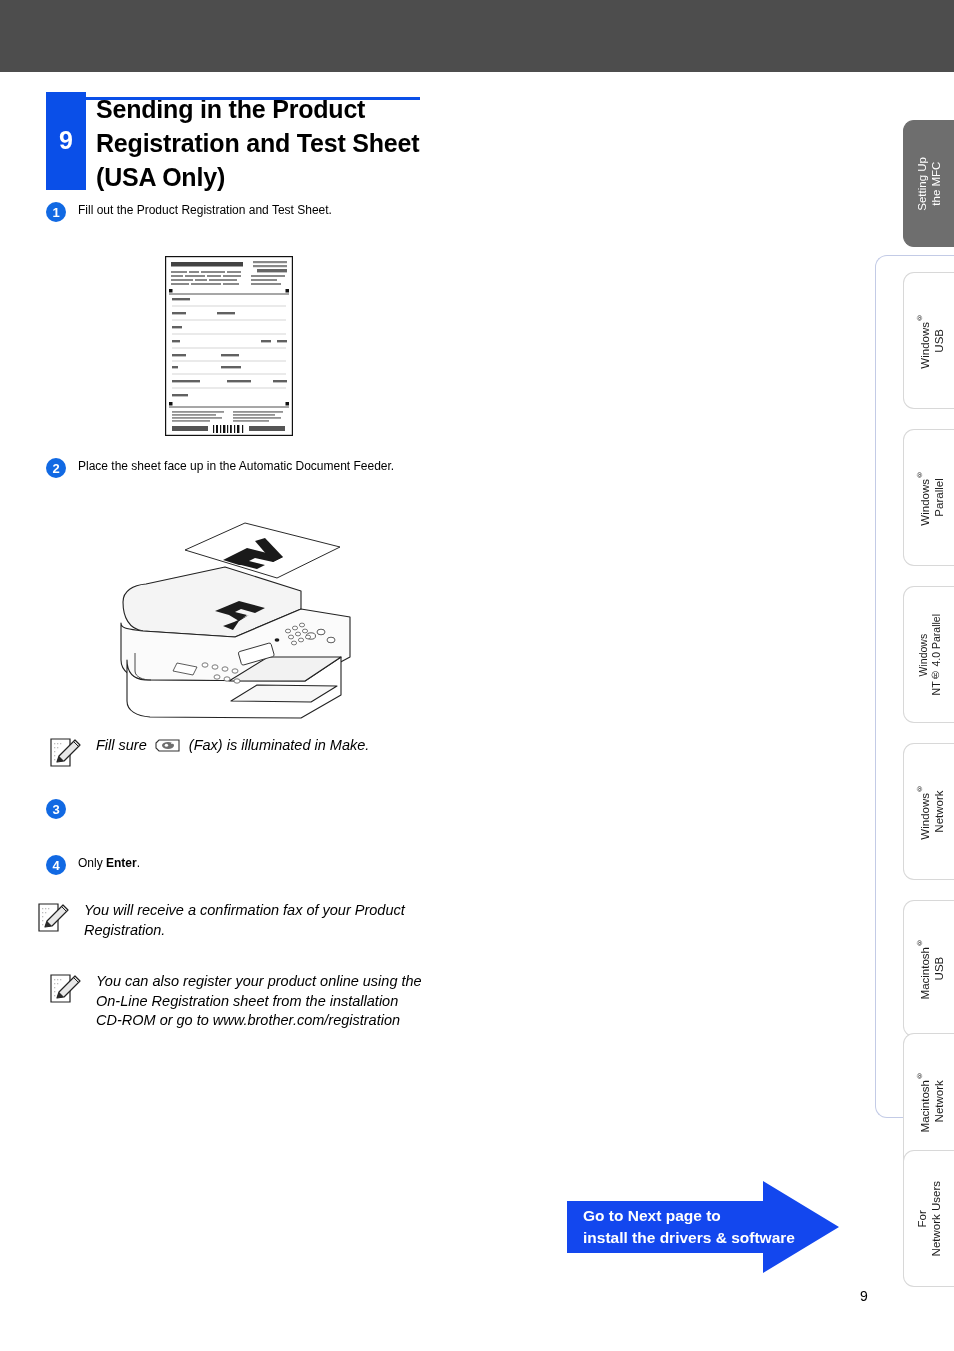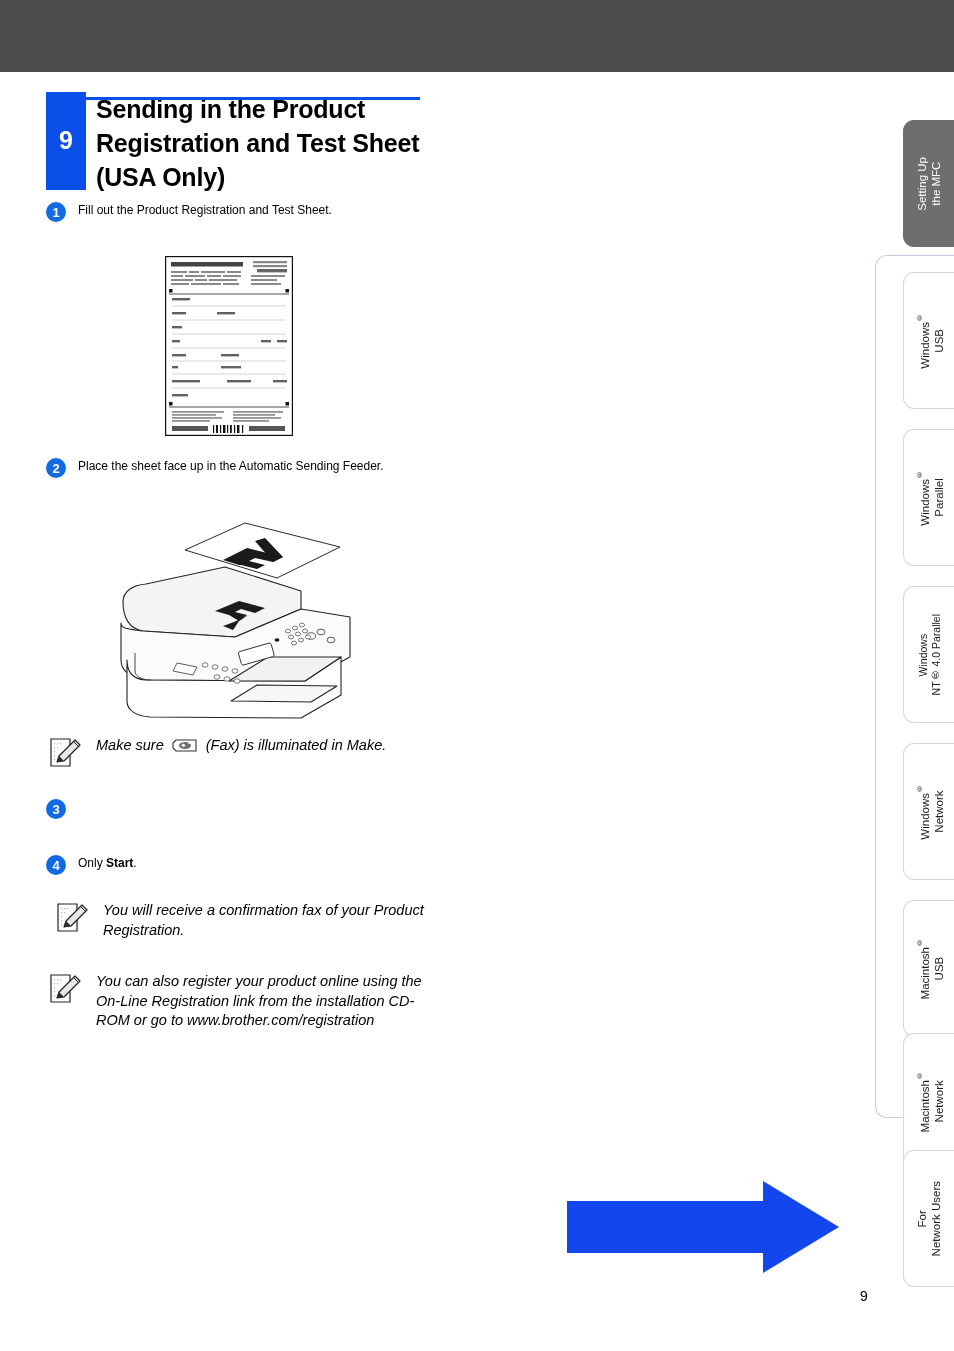--- a/index.html
+++ b/index.html
@@ -164,21 +164,21 @@
         <rect x="72" y="169" width="2.4" height="8"></rect>
       <rect x="77" y="169" width="1.2" height="8"></rect>
     </g>
     <rect x="7" y="170" width="36" height="5" fill="#2b2b2b" opacity=".8"></rect>
     <rect x="84" y="170" width="36" height="5" fill="#2b2b2b" opacity=".8"></rect>
   </svg>
 </div>
 
 <div class="step" style="left:46px;top:456px;width:370px;">
   <div class="step-circle">2</div>
-  <div class="step-text">Place the sheet face up in the Automatic Sending Feeder.</div>
+  <div class="step-text">Place the sheet face up in the Automatic Document Feeder.</div>
 </div>
 
 <div class="adf-img">
   <svg viewBox="0 0 260 230" width="260" height="230" xmlns="http://www.w3.org/2000/svg">
 
     <polygon points="80,45 140,18 235,42 172,73" fill="#ffffff" stroke="#2a2a2a" stroke-width="1"></polygon>
 
     <path d="M134,60 L118,55 L142,43 L178,52 L168,57 L150,53 L144,56 L160,60 L152,64 L136,60 Z" fill="#1a1a1a"></path>
     <path d="M150,36 L160,33 L178,52 L168,57 Z" fill="#1a1a1a"></path>
 
@@ -247,38 +247,38 @@
         <rect x="9" y="10" width="1.3" height="1.3"></rect>
           <rect x="6" y="14" width="1.3" height="1.3"></rect>
         <rect x="6" y="18" width="1.3" height="1.3"></rect>
           <rect x="6" y="22" width="1.3" height="1.3"></rect>
       </g>
       <path d="M9,25 L11,19 L27,3 L32,8 L16,24 Z" fill="#e8e8e8" stroke="#222" stroke-width="1.2" stroke-linejoin="round"></path>
       <path d="M11,19 L16,24 L9,25 Z" fill="#2a2a2a"></path>
       <line x1="26" y1="5" x2="30" y2="9" stroke="#222" stroke-width="1"></line>
     </svg>
   </div>
-  <div class="note-text"><span>Make sure </span><span class="inline-key"><svg viewBox="0 0 26 14" width="26" height="14" xmlns="http://www.w3.org/2000/svg">
+  <div class="note-text"><span>Fill sure </span><span class="inline-key"><svg viewBox="0 0 26 14" width="26" height="14" xmlns="http://www.w3.org/2000/svg">
           <path d="M1,4 L4,1 L24,1 L24,12 L4,12 L1,9 Z" fill="#ffffff" stroke="#333" stroke-width="1.1"></path>
           <ellipse cx="13" cy="6.5" rx="6" ry="3.4" fill="#6e6e6e"></ellipse>
           <ellipse cx="11.4" cy="6.2" rx="1.7" ry="1.5" fill="#ffffff"></ellipse>
           <line x1="16" y1="4.4" x2="19" y2="4.4" stroke="#fff" stroke-width="0.8"></line>
         </svg></span><span> (Fax) is illuminated in Make.</span></div>
 </div>
 
 <div class="step" style="left:46px;top:797px;width:370px;">
   <div class="step-circle">3</div>
 </div>
 
 <div class="step" style="left:46px;top:853px;width:370px;">
   <div class="step-circle">4</div>
-  <div class="step-text"><span>Only </span><b>Start</b><span>.</span></div>
-</div>
-
-<div class="note" style="left:55px;top:901px;width:380px;justify-content:space-between;">
+  <div class="step-text"><span>Only </span><b>Enter</b><span>.</span></div>
+</div>
+
+<div class="note" style="left:36px;top:901px;width:380px;justify-content:space-between;">
   <div class="note-icon">
     <svg viewBox="0 0 34 32" width="34" height="32" xmlns="http://www.w3.org/2000/svg">
       <path d="M3,2 L22,2 L22,29 L3,29 Z" fill="#ffffff" stroke="#222" stroke-width="1.2"></path>
       <g fill="#bdbdbd">
         <rect x="6" y="6" width="1.3" height="1.3"></rect>
           <rect x="9" y="6" width="1.3" height="1.3"></rect>
         <rect x="12" y="6" width="1.3" height="1.3"></rect>
           <rect x="6" y="10" width="1.3" height="1.3"></rect>
         <rect x="9" y="10" width="1.3" height="1.3"></rect>
           <rect x="6" y="14" width="1.3" height="1.3"></rect>
@@ -305,27 +305,31 @@
         <rect x="9" y="10" width="1.3" height="1.3"></rect>
           <rect x="6" y="14" width="1.3" height="1.3"></rect>
         <rect x="6" y="18" width="1.3" height="1.3"></rect>
           <rect x="6" y="22" width="1.3" height="1.3"></rect>
       </g>
       <path d="M9,25 L11,19 L27,3 L32,8 L16,24 Z" fill="#e8e8e8" stroke="#222" stroke-width="1.2" stroke-linejoin="round"></path>
       <path d="M11,19 L16,24 L9,25 Z" fill="#2a2a2a"></path>
       <line x1="26" y1="5" x2="30" y2="9" stroke="#222" stroke-width="1"></line>
     </svg>
   </div>
-  <div class="note-text">You can also register your product online using the On-Line Registration link from the installation CD-ROM or go to www.brother.com/registration</div>
+  <div class="note-text">You can also register your product online using the On-Line Registration sheet from the installation CD-ROM or go to www.brother.com/registration</div>
 </div>
 
 <div class="banner">
   <svg viewBox="0 0 272 92" width="272" height="92" xmlns="http://www.w3.org/2000/svg">
     <polygon points="0,20 196,20 196,0 272,46 196,92 196,72 0,72" fill="#1347ee"></polygon>
   </svg>
+  <div class="banner-text">
+    <div>Go to Next page to</div>
+    <div>install the drivers &amp; software</div>
+  </div>
 </div>
 
 <div class="page-num">9</div>
 
 <div class="tab-col">
   <div class="group-bracket"></div>
 
   <div class="tab active" style="top:48px;height:127px;">
     <div class="tab-label"><span>Setting Up</span>
 <span>the MFC</span></div>

